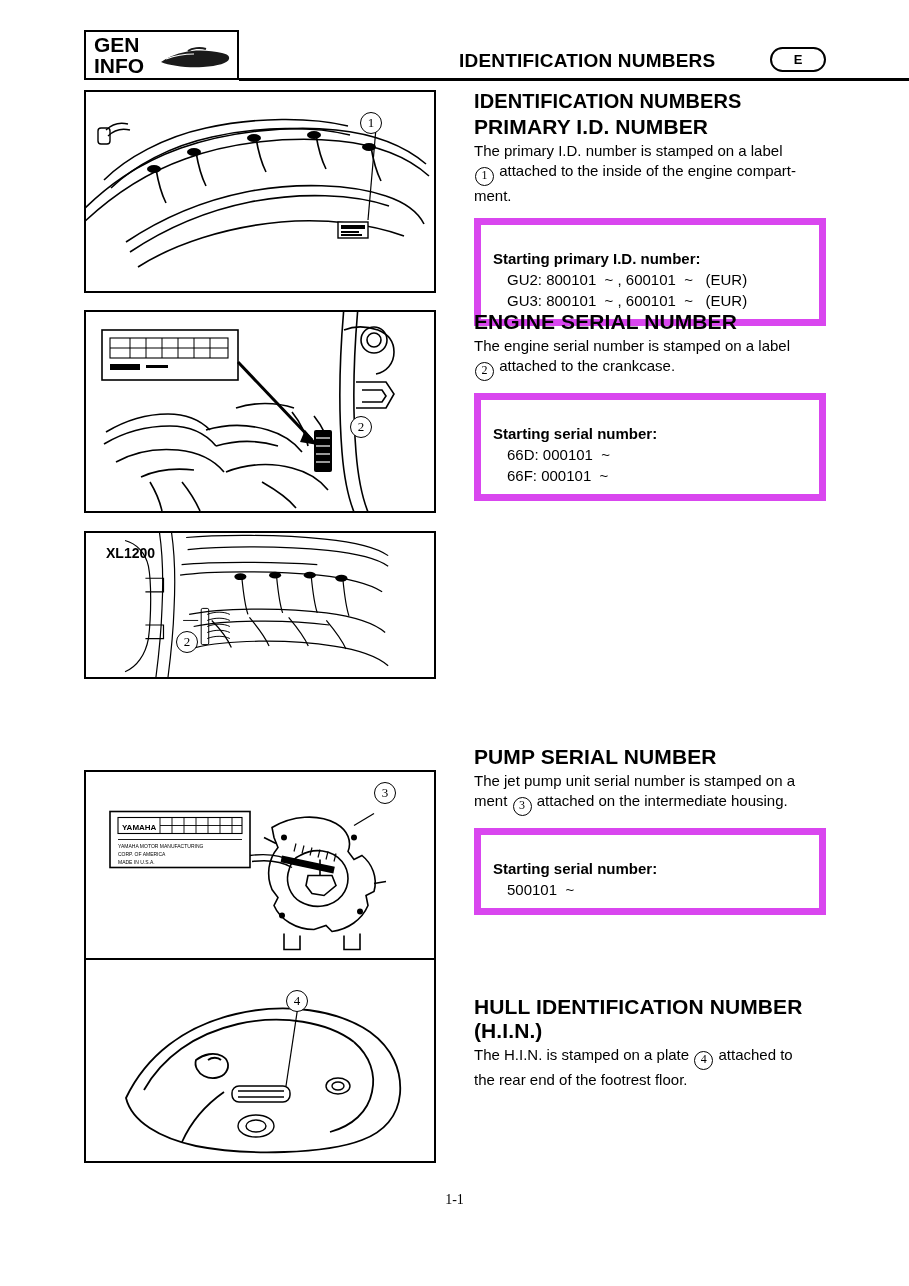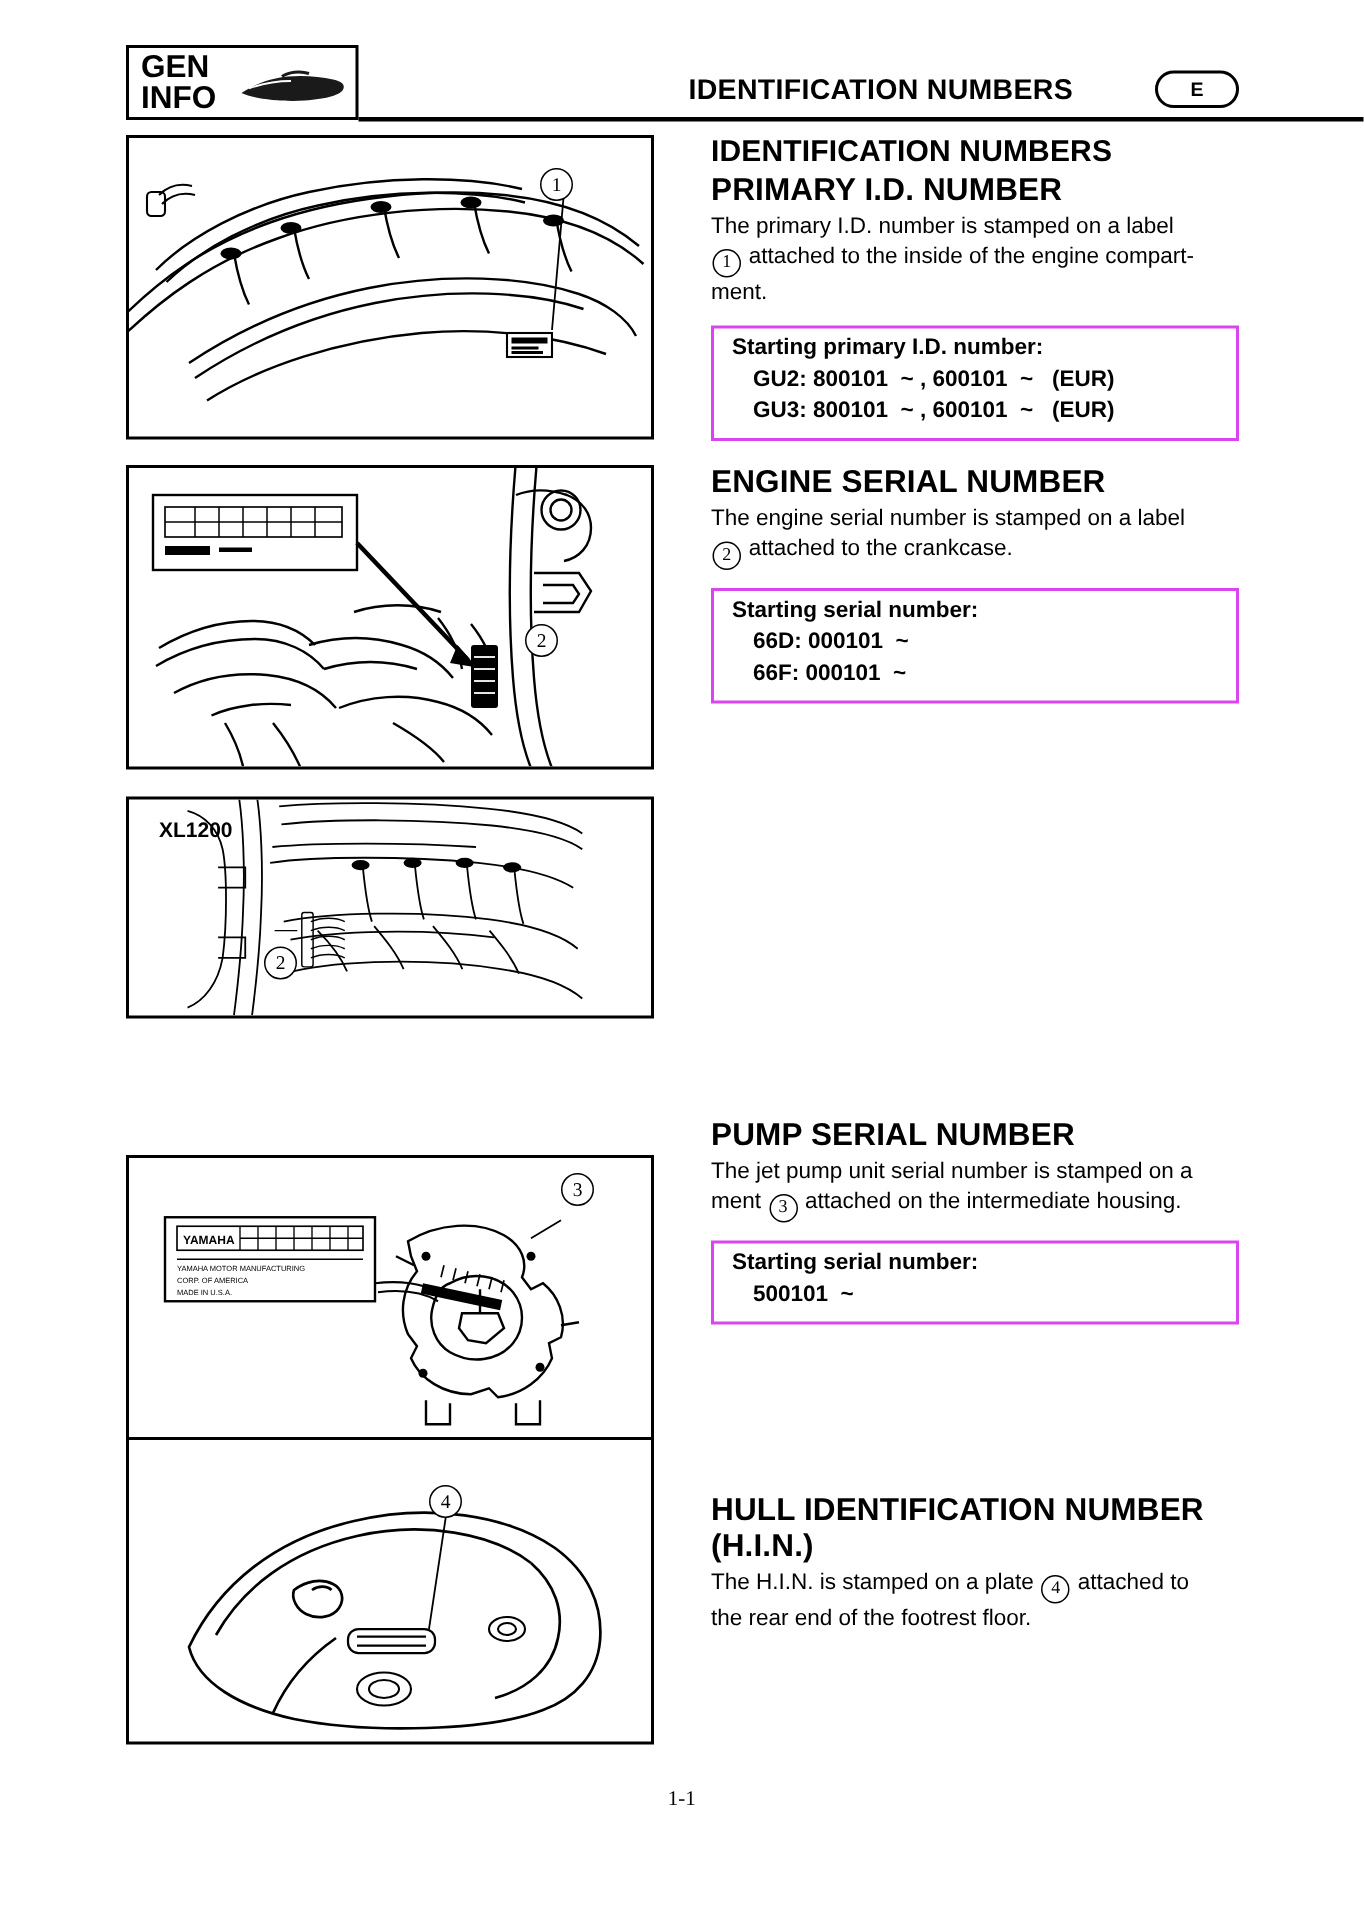--- a/index.html
+++ b/index.html
@@ -150,33 +150,33 @@
     line-height: 15px;
     text-align: center;
     border: 1.2px solid #000;
     border-radius: 50%;
     font-size: 12px;
     font-family: "Liberation Serif", serif;
     vertical-align: -3px;
     margin: 0 1px;
   }
   .spec-box {
-    border: 2px solid #d946ef;
+    border: 7px solid #d946ef;
     box-sizing: border-box;
-    padding: 2px 0 8px 12px;
+    padding: 23px 0 8px 12px;
   }
   .spec-title {
     font-size: 15px;
     font-weight: bold;
     line-height: 21px;
     margin: 0;
   }
   .spec-line {
     font-size: 15px;
-    font-weight: bold;
+    font-weight: normal;
     line-height: 21px;
     margin: 0 0 0 14px;
     white-space: pre;
   }
 
   .blk1 { top: 90px; }
   .blk2 { top: 310px; }
   .blk3 { top: 745px; }
   .blk4 { top: 963px; margin-top: 32px; }
   .gap-m { height: 12px; }

